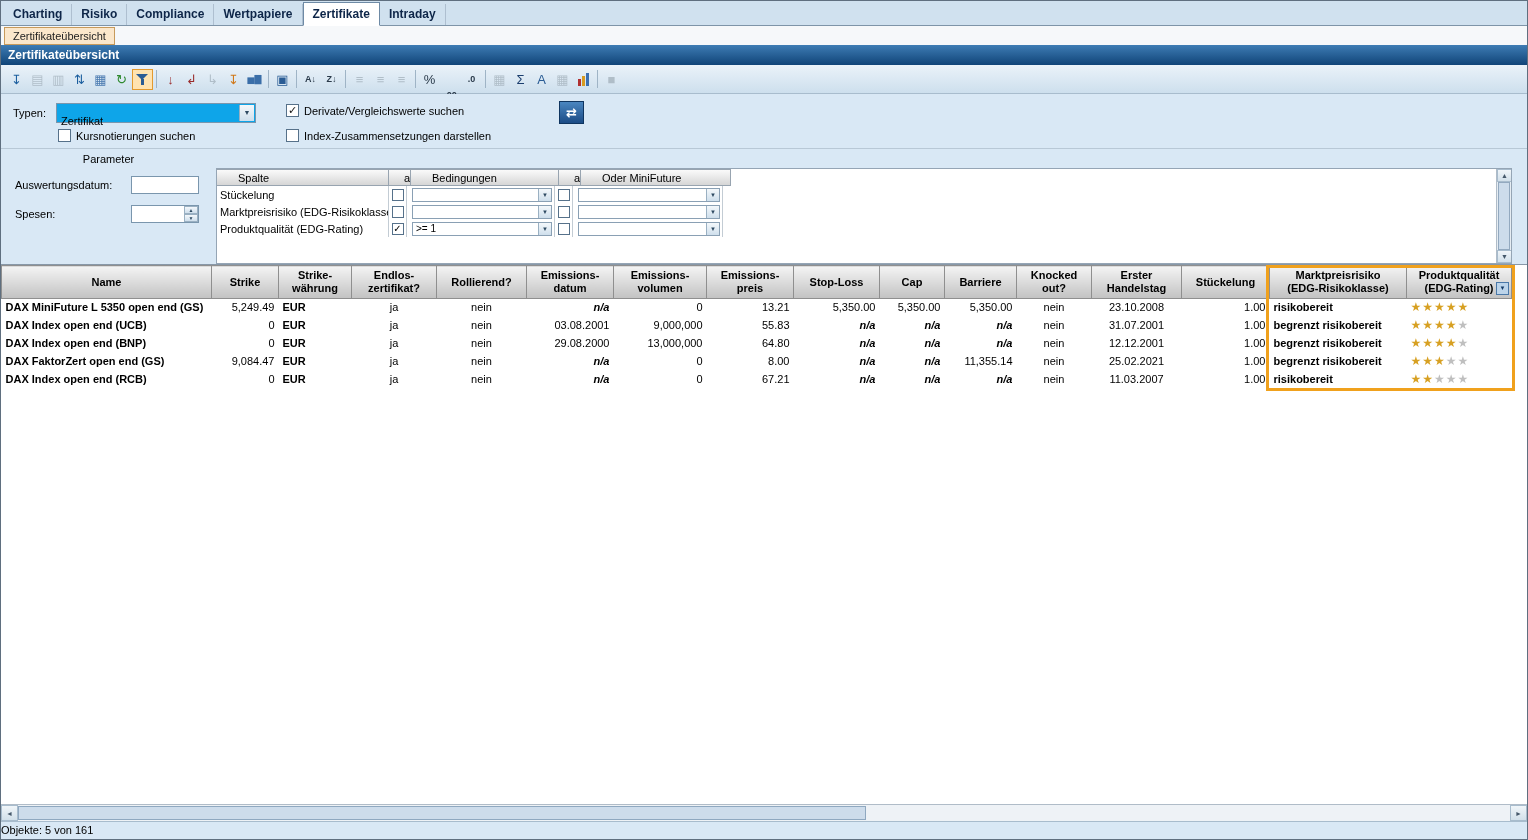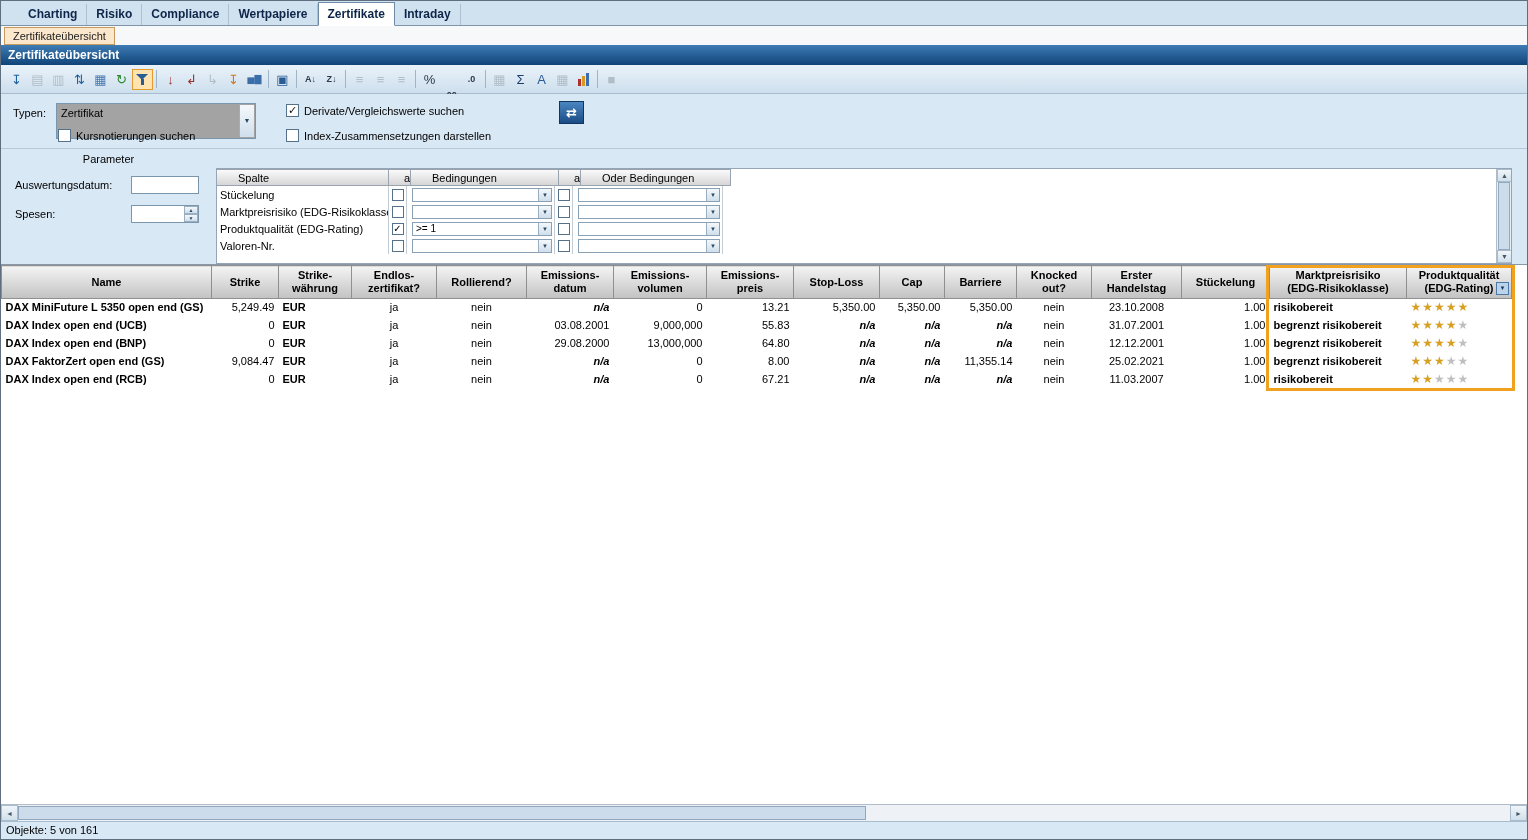--- a/index.html
+++ b/index.html
@@ -2,21 +2,21 @@
 <html><head>
 <meta charset="utf-8">
 <style>
   * { margin:0; padding:0; box-sizing:border-box; }
   html,body { background:#9aa4ae; }
   body { font-family:"Liberation Sans","DejaVu Sans",sans-serif; font-size:11px; color:#000; }
   .window { position:relative; width:1528px; height:840px; background:#ffffff; border:1px solid #5f6f7f; overflow:hidden; }
 
   
   .tab-bar { position:absolute; left:0; top:0; width:100%; height:25px; background:#d0e1ef;
-             border-bottom:1px solid #7e94a8; display:flex; align-items:flex-end; padding-left:18px; }
+             border-bottom:1px solid #7e94a8; display:flex; align-items:flex-end; padding-left:3px; }
   .tab { height:21px; line-height:20px; padding:0 9px; font-weight:bold; font-size:12px; color:#0d2548;
          border-right:1px solid #aebfd0; cursor:default; }
   .tab.active { background:#fff; border:1px solid #6e8aa5; border-bottom:1px solid #fff;
                 height:24px; line-height:22px; position:relative; top:1px; }
 
   
   .subtab-bar { position:absolute; left:0; top:25px; width:100%; height:19px; background:#f6f8fa; }
   .subtab { position:absolute; left:3px; top:1px; height:18px; line-height:16px; padding:0 8px;
             background:#fbe7cb; border:1px solid #c79a5b; font-size:11px; color:#222; }
 
@@ -39,22 +39,22 @@
   .funnel:before { content:""; position:absolute; left:0; top:1px; width:0; height:0;
                    border-left:6px solid transparent; border-right:6px solid transparent;
                    border-top:6px solid #2a5c94; }
   .funnel:after { content:""; position:absolute; left:5px; top:6px; width:3px; height:6px; background:#2a5c94; }
   .bars { display:flex; align-items:flex-end; gap:1px; height:13px; }
   .bars i { width:3px; display:block; }
 
   
   .controls { position:absolute; left:0; top:93px; width:100%; height:54px; background:#d9e8f5; }
   .lbl { position:absolute; font-size:11px; }
-  .combo { position:absolute; background:#a3a3a3; border:1px solid #7a96ad; height:36px;
-           font-size:11px; line-height:18px; padding:0 18px 0 4px; }
+  .combo { position:absolute; background:#0ea5e9; border:1px solid #7a96ad; height:20px;
+           font-size:11px; line-height:18px; padding:8px 18px 0 4px; }
   .combo .arrowbtn { position:absolute; right:1px; top:1px; bottom:1px; width:15px;
            background:linear-gradient(#f4f8fb,#cfdfec); border-left:1px solid #9ab0c2;
            display:flex; align-items:center; justify-content:center; font-size:7px; color:#2e4a62; }
   .check-item { position:absolute; display:flex; align-items:center; gap:5px; font-size:11px; }
   .checkbox { width:13px; height:13px; background:#fff; border:1px solid #56718a; font-size:11px;
               line-height:11px; text-align:center; font-weight:bold; color:#111; flex:none; }
   .refresh-button { position:absolute; left:558px; top:7px; width:25px; height:23px;
               background:linear-gradient(#4a86c0,#1c4c86); border:1px solid #0f3560; color:#fff;
               font-weight:bold; font-size:13px; display:flex; align-items:center; justify-content:center; }
 
@@ -118,21 +118,21 @@
           border:3px solid #f0a11d; pointer-events:none; }
 
   
   .hscroll { position:absolute; left:0; top:803px; width:100%; height:17px; background:#eef2f6;
           border-top:1px solid #b0bcc8; }
   .hscroll .sbtn { position:absolute; left:0; top:0; width:17px; height:16px; }
   .hscroll .sbtn.rightbtn { left:auto; right:0; }
   .hthumb { position:absolute; left:17px; top:1px; width:848px; height:14px;
           background:#cddceb; border:1px solid #8fa8c0; }
   .status { position:absolute; left:0; top:820px; width:100%; height:18px; background:#d9e8f5;
-          border-top:1px solid #a8bccd; font-size:11px; line-height:16px; padding-left:5px; }
+          border-top:1px solid #a8bccd; font-size:11px; line-height:16px; }
 </style>
 </head>
 <body>
 
 <div class="window">
 
   <div class="tab-bar" id="tabbar">
       <div class="tab">Charting</div>
       <div class="tab">Risiko</div>
       <div class="tab">Compliance</div>
@@ -225,21 +225,21 @@
       <span class="spin-up">▲</span>
       <span class="spin-down">▼</span>
     </div>
 
     <div class="filterbox">
       <div class="frow header" id="filter-header">
           <div class="fc c1">Spalte</div>
           <div class="fc c2">a..</div>
           <div class="fc c3">Bedingungen</div>
           <div class="fc c4">a..</div>
-          <div class="fc c5">Oder Bedingungen</div>
+          <div class="fc c5">Oder MiniFuture</div>
         </div>
       <div id="filter-rows">
           <div class="frow">
             <div class="fc c1">Stückelung</div>
             <div class="fc c2">
               <span class="cb-small"></span>
             </div>
             <div class="fc c3">
               <div class="cellcombo"><span></span><span class="arrowbtn">▼</span></div>
             </div>
@@ -265,35 +265,20 @@
               <div class="cellcombo"><span></span><span class="arrowbtn">▼</span></div>
             </div>
           </div>
           <div class="frow">
             <div class="fc c1">Produktqualität (EDG-Rating)</div>
             <div class="fc c2">
               <span class="cb-small">✓</span>
             </div>
             <div class="fc c3">
               <div class="cellcombo"><span>&gt;= 1</span><span class="arrowbtn">▼</span></div>
-            </div>
-            <div class="fc c4">
-              <span class="cb-small"></span>
-            </div>
-            <div class="fc c5">
-              <div class="cellcombo"><span></span><span class="arrowbtn">▼</span></div>
-            </div>
-          </div>
-          <div class="frow">
-            <div class="fc c1">Valoren-Nr.</div>
-            <div class="fc c2">
-              <span class="cb-small"></span>
-            </div>
-            <div class="fc c3">
-              <div class="cellcombo"><span></span><span class="arrowbtn">▼</span></div>
             </div>
             <div class="fc c4">
               <span class="cb-small"></span>
             </div>
             <div class="fc c5">
               <div class="cellcombo"><span></span><span class="arrowbtn">▼</span></div>
             </div>
           </div>
         </div>
       <div class="vscroll">

